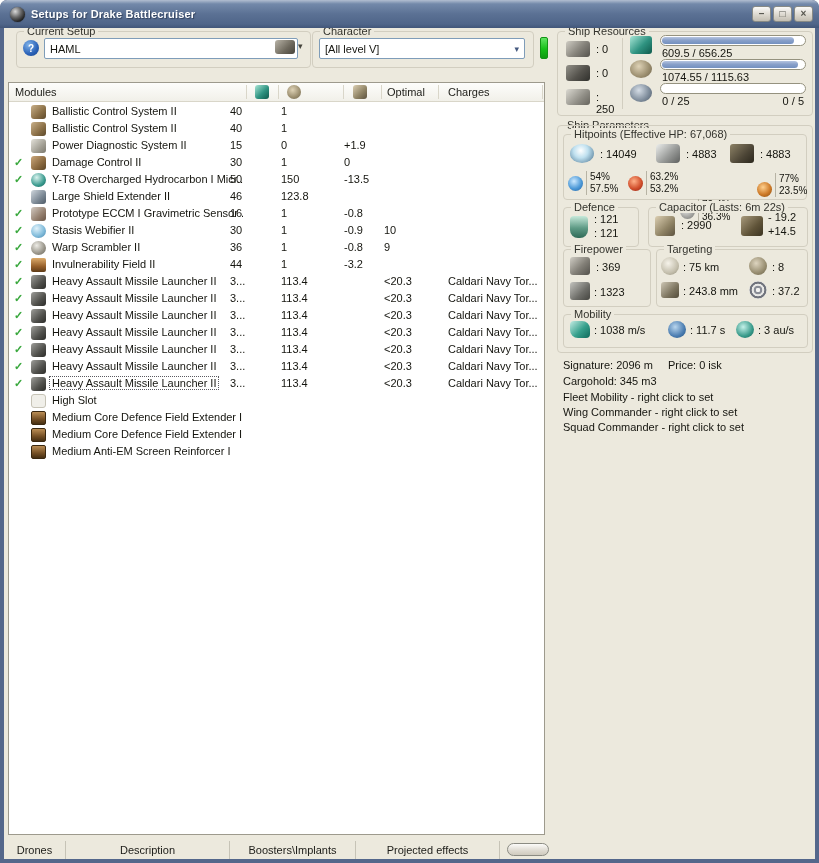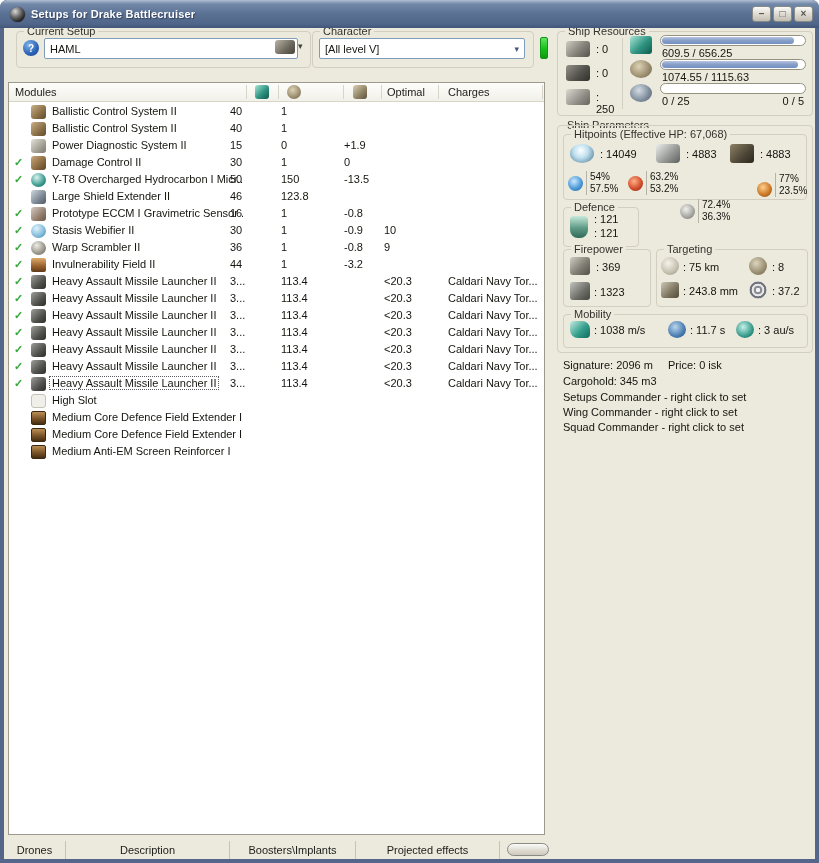--- a/index.html
+++ b/index.html
@@ -489,20 +489,28 @@
           </div>
       </div>
 
       <div class="groupbox" style="left:5px;top:81px;width:76px;height:40px;position:absolute" data-name="defence-group">
         <span class="grouplabel" data-name="defence-label">Defence</span>
         <span class="ic" style="left:6px;top:8px;width:18px;height:22px" data-name="defence-tank-icon"></span>
         <span class="stat-txt" style="left:30px;top:5px" data-name="defence-value-top">: 121</span>
         <span class="stat-txt" style="left:30px;top:19px" data-name="defence-value-bottom">: 121</span>
       </div>
 
+      <div class="groupbox" style="left:90px;top:81px;width:160px;height:40px;position:absolute" data-name="capacitor-group">
+        <span class="grouplabel" data-name="capacitor-label">Capacitor (Lasts: 6m 22s)</span>
+        <span class="ic" style="left:6px;top:8px;width:20px;height:20px" data-name="capacitor-icon"></span>
+        <span class="stat-txt" style="left:32px;top:11px" data-name="capacitor-amount">: 2990</span>
+        <span class="ic" style="left:92px;top:8px;width:22px;height:20px" data-name="capacitor-recharge-icon"></span>
+        <span class="stat-txt" style="left:119px;top:3px" data-name="capacitor-delta-out">- 19.2</span>
+        <span class="stat-txt" style="left:119px;top:17px" data-name="capacitor-delta-in">+14.5</span>
+      </div>
 
       <div class="groupbox" style="left:5px;top:123px;width:88px;height:58px;position:absolute" data-name="firepower-group">
         <span class="grouplabel" data-name="firepower-label">Firepower</span>
         <span class="ic stat-ic" style="left:6px;top:7px" data-name="turret-dps-icon"></span>
         <span class="stat-txt" style="left:32px;top:11px" data-name="turret-dps-value">: 369</span>
         <span class="ic stat-ic" style="left:6px;top:32px" data-name="missile-volley-icon"></span>
         <span class="stat-txt" style="left:30px;top:36px" data-name="missile-volley-value">: 1323</span>
       </div>
 
       <div class="groupbox" style="left:98px;top:123px;width:152px;height:58px;position:absolute" data-name="targeting-group">
@@ -524,18 +532,18 @@
         <span class="ic" style="left:104px;top:6px;width:18px;height:17px" data-name="align-time-icon"></span>
         <span class="stat-txt" style="left:126px;top:9px" data-name="align-time-value">: 11.7 s</span>
         <span class="ic" style="left:172px;top:6px;width:18px;height:17px" data-name="warp-speed-icon"></span>
         <span class="stat-txt" style="left:194px;top:9px" data-name="warp-speed-value">: 3 au/s</span>
       </div>
     </div>
 
     <span class="info-line" style="left:559px;top:331px" data-name="signature-value">Signature: 2096 m</span>
     <span class="info-line" style="left:664px;top:331px" data-name="price-value">Price: 0 isk</span>
     <span class="info-line" style="left:559px;top:347px" data-name="cargohold-value">Cargohold: 345 m3</span>
-    <span class="info-line" style="left:559px;top:363px" data-name="fleet-commander-line">Setups Commander - right click to set</span>
+    <span class="info-line" style="left:559px;top:363px" data-name="fleet-commander-line">Fleet Mobility - right click to set</span>
     <span class="info-line" style="left:559px;top:378px" data-name="wing-commander-line">Wing Commander - right click to set</span>
     <span class="info-line" style="left:559px;top:393px" data-name="squad-commander-line">Squad Commander - right click to set</span>
 
   </div>
 </div>
 
 </body></html>

